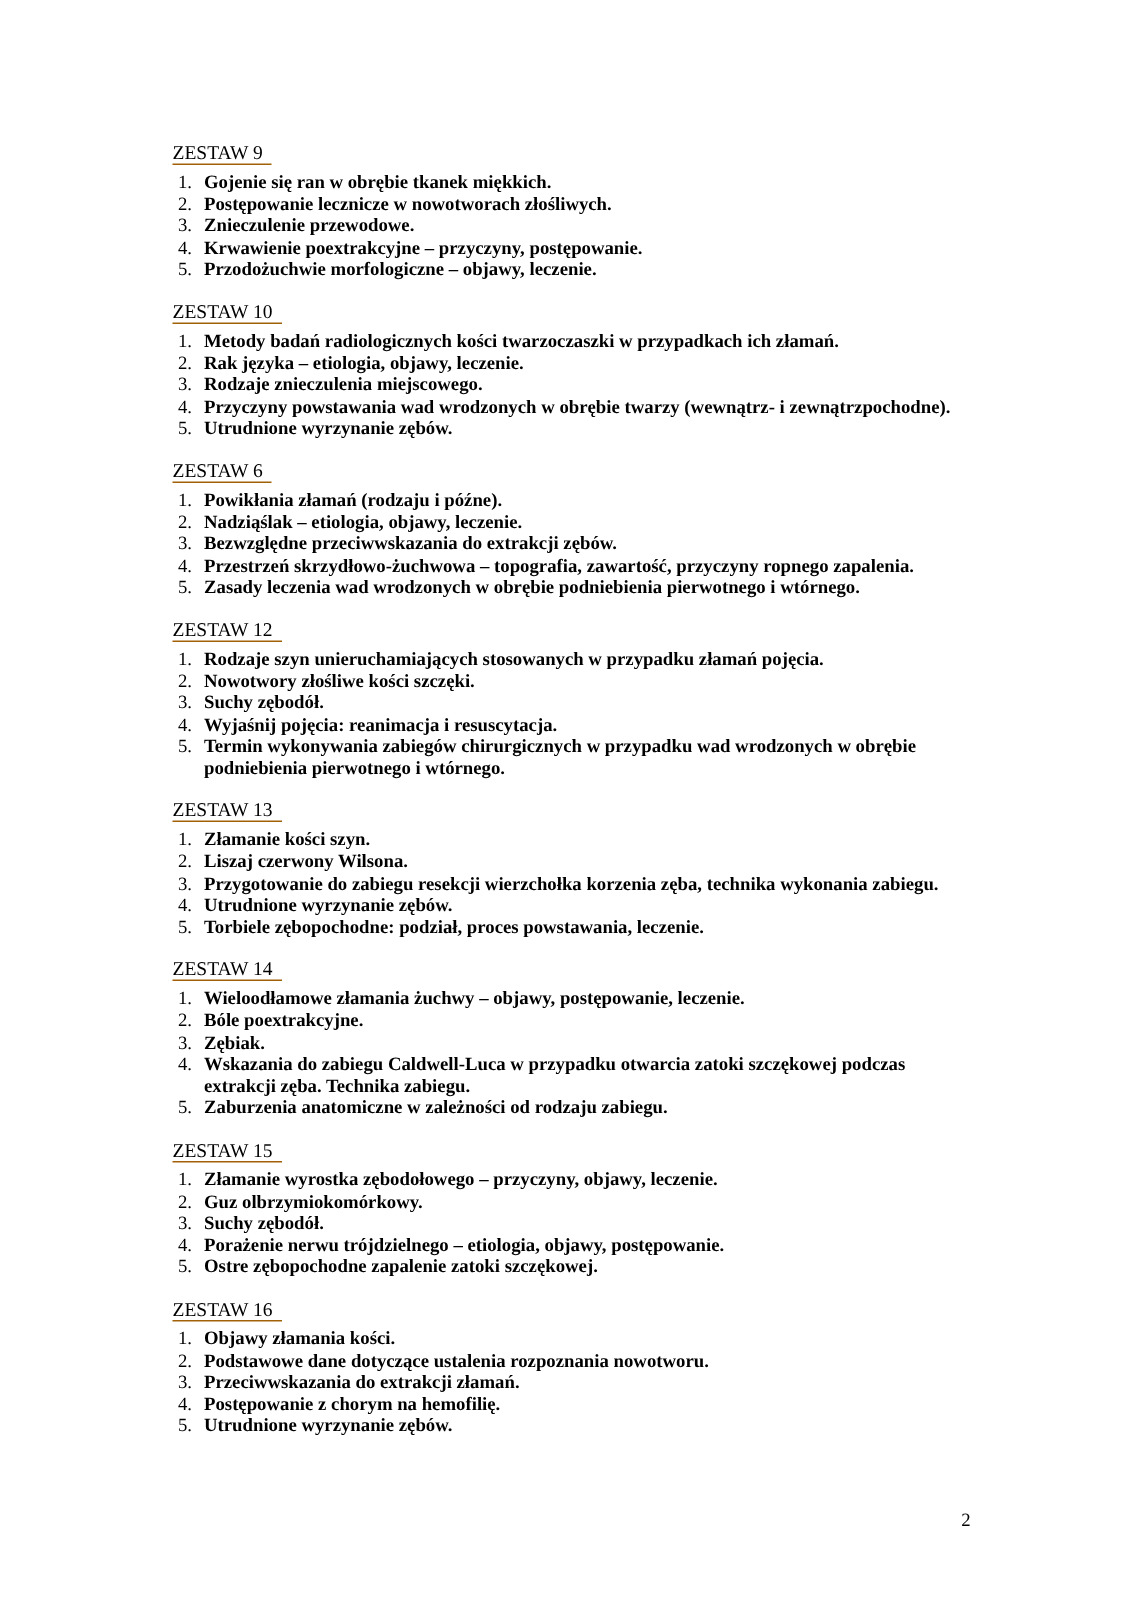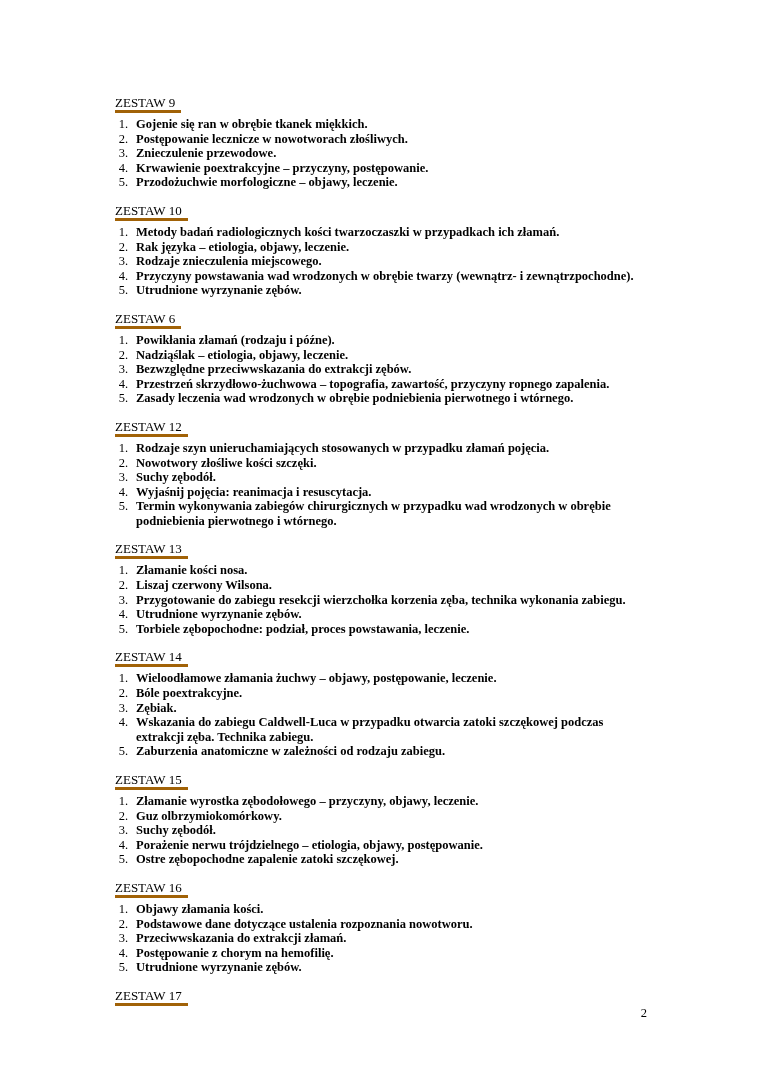--- a/index.html
+++ b/index.html
@@ -18,21 +18,21 @@
   .content {
     position: absolute;
     left: 115px; top: 93px;
     width: 532px;
   }
   .zestaw { display: block; }
   .zestaw-title {
     display: inline-block;
     font-size: 13px;
     line-height: 15px;
-    border-bottom: 3px solid #a16207;
+    border-bottom: 1px solid #a16207;
     padding-right: 6px;
     margin: 13px 0 4px 0;
   }
   .zestaw:first-child .zestaw-title { margin-top: 0; }
   .item {
     display: flex;
     font-size: 12.5px;
     line-height: 14.6px;
   }
   .item-num {
@@ -114,21 +114,21 @@
           <span class="item-text">Suchy zębodół.</span>
         </div><div class="item">
           <span class="item-num">4.</span>
           <span class="item-text">Wyjaśnij pojęcia: reanimacja i resuscytacja.</span>
         </div><div class="item">
           <span class="item-num">5.</span>
           <span class="item-text">Termin wykonywania zabiegów chirurgicznych w przypadku wad wrodzonych w obrębie podniebienia pierwotnego i wtórnego.</span>
         </div></section>
       <section class="zestaw"><div class="zestaw-title">ZESTAW 13</div><div class="item">
           <span class="item-num">1.</span>
-          <span class="item-text">Złamanie kości nosa.</span>
+          <span class="item-text">Złamanie kości szyn.</span>
         </div><div class="item">
           <span class="item-num">2.</span>
           <span class="item-text">Liszaj czerwony Wilsona.</span>
         </div><div class="item">
           <span class="item-num">3.</span>
           <span class="item-text">Przygotowanie do zabiegu resekcji wierzchołka korzenia zęba, technika wykonania zabiegu.</span>
         </div><div class="item">
           <span class="item-num">4.</span>
           <span class="item-text">Utrudnione wyrzynanie zębów.</span>
         </div><div class="item">
@@ -176,16 +176,15 @@
         </div><div class="item">
           <span class="item-num">3.</span>
           <span class="item-text">Przeciwwskazania do extrakcji złamań.</span>
         </div><div class="item">
           <span class="item-num">4.</span>
           <span class="item-text">Postępowanie z chorym na hemofilię.</span>
         </div><div class="item">
           <span class="item-num">5.</span>
           <span class="item-text">Utrudnione wyrzynanie zębów.</span>
         </div></section>
-      <section class="zestaw"><div class="zestaw-title">ZESTAW 17</div></section>
     </div>
   <div class="page-number">2</div>
 </div>
 
 </body></html>

